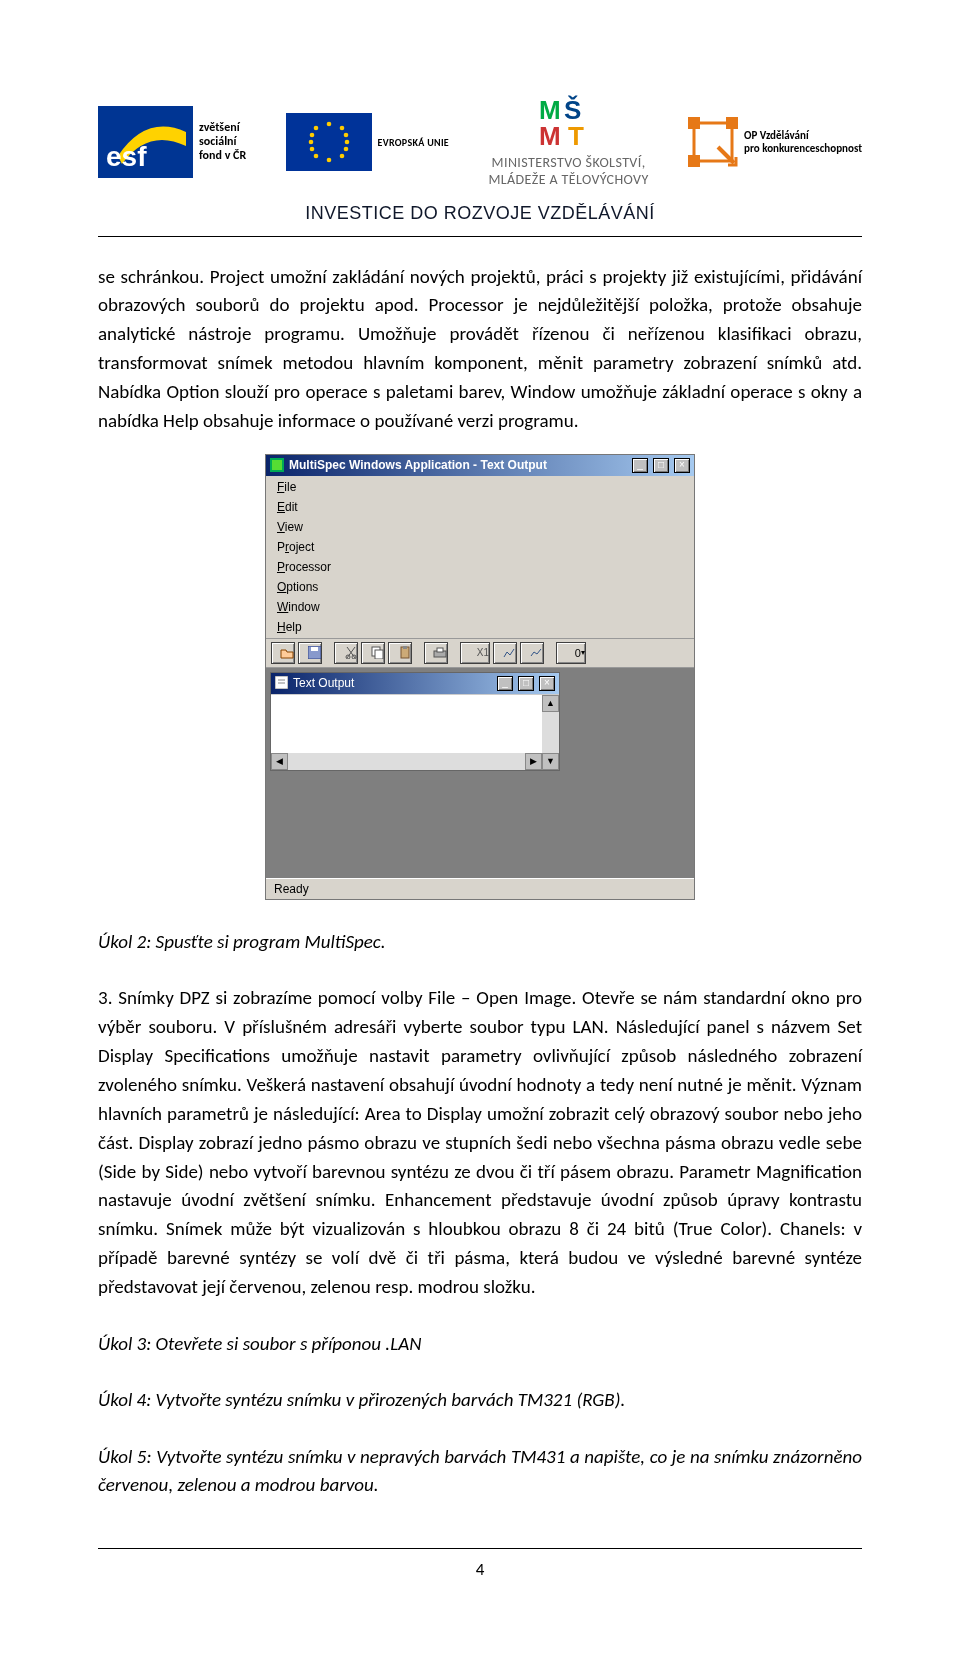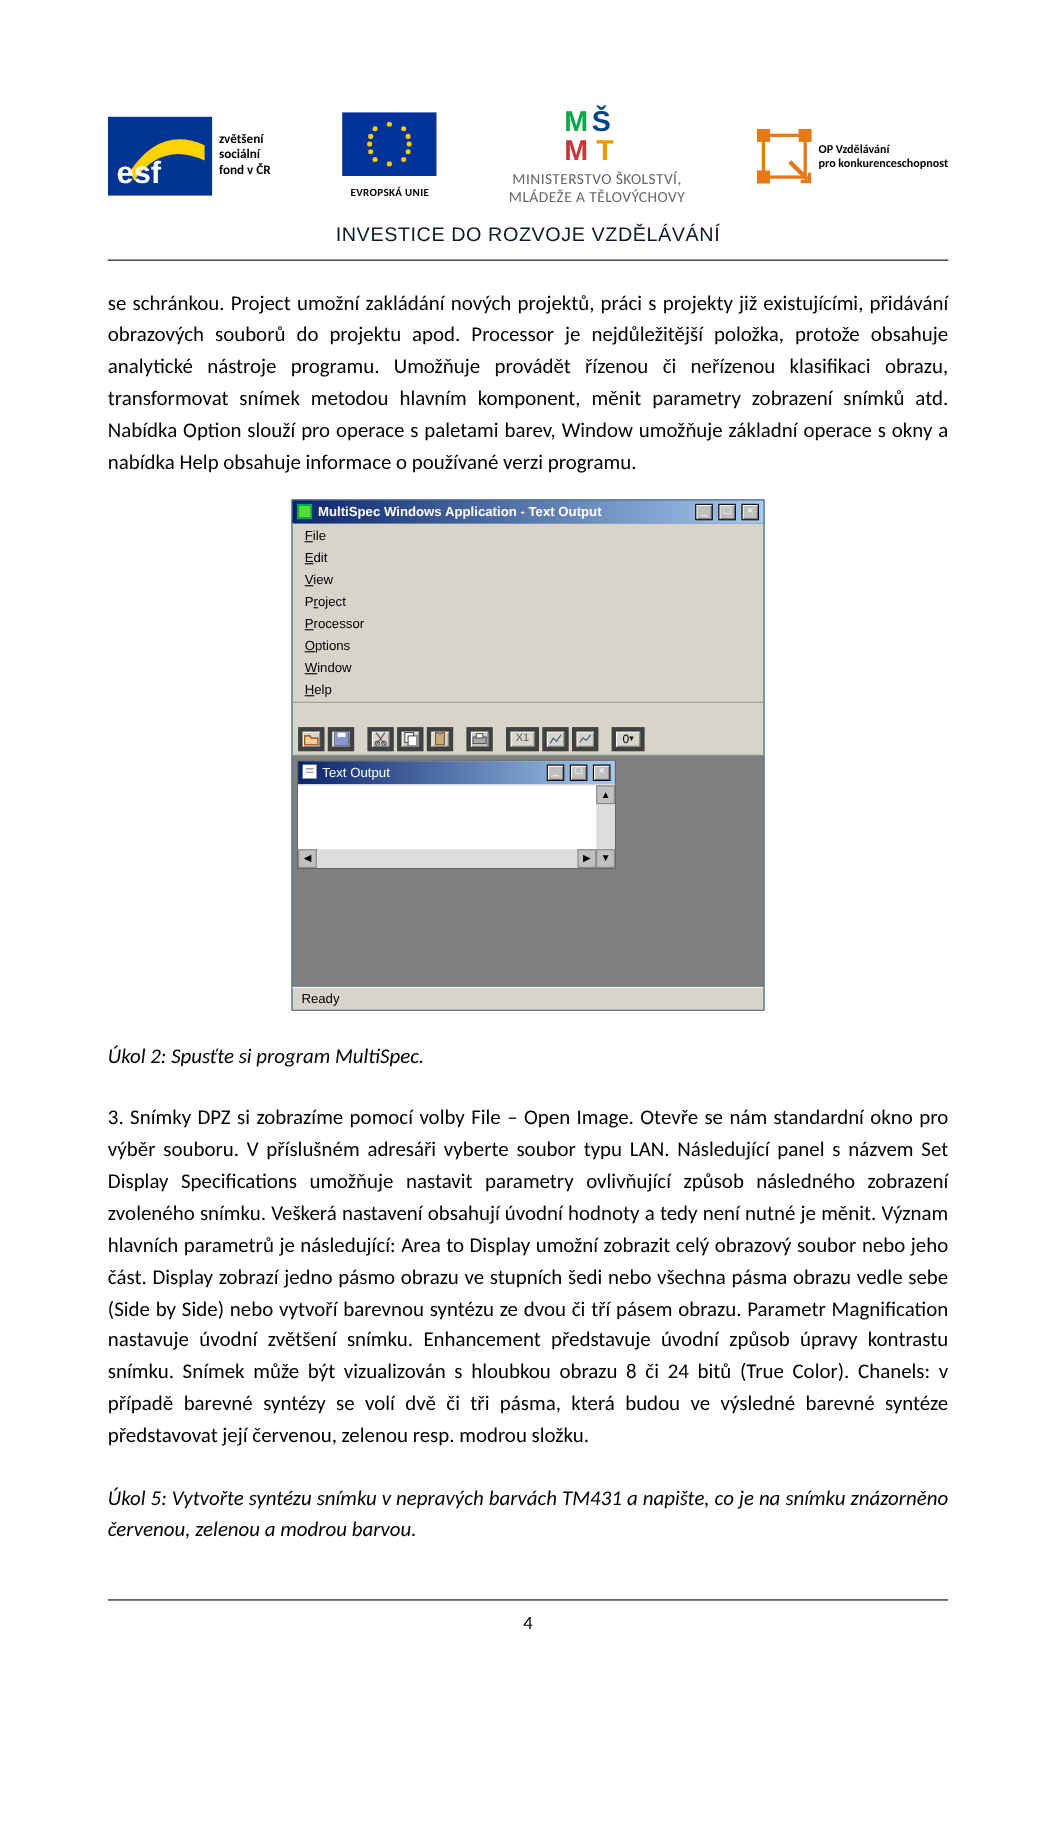--- a/index.html
+++ b/index.html
@@ -82,23 +82,23 @@
   .toolbar {
     background: #d8d4cc;
     display: flex;
     align-items: center;
     padding: 3px 5px;
     gap: 3px;
     border-bottom: 1px solid #999;
   }
   .tbtn {
     width: 24px; height: 22px; background: #d8d4cc;
-    border: 4px solid #404040;
+    border: 1px solid #404040;
     box-shadow: inset 1px 1px 0 #fff, inset -1px -1px 0 #888;
-    display: flex; align-items: center; justify-content: center; margin-top: 19px;
+    display: flex; align-items: center; justify-content: flex-end;
   }
   .tsep { width: 6px; }
   .client {
     background: #7f7f7f;
     padding: 4px;
     min-height: 210px;
     position: relative;
   }
   .sub-win {
     background: #fff;
@@ -151,21 +151,21 @@
         <path d="M20 50 Q48 8 88 26 L88 40 Q50 22 24 58 Z" fill="#ffd200"></path>
         <text x="8" y="60" fill="#fff" font-size="28" font-weight="bold" font-family="Arial">esf</text>
       </svg>
       <div style="font-size:12px; font-weight:bold; line-height:1.15;">
         <div>zvětšení</div>
         <div>sociální</div>
         <div>fond v ČR</div>
       </div>
     </div>
 
-    <div class="logo-box" style="flex-direction:column;">
+    <div class="logo-box" style="flex-direction:row;">
       <svg class="logo-svg" width="86" height="58" viewBox="0 0 86 58">
         <rect width="86" height="58" fill="#003399"></rect>
         <g fill="#ffcc00">
           <circle cx="43" cy="11" r="2.3"></circle>
             <circle cx="43" cy="47" r="2.3"></circle>
           <circle cx="25" cy="29" r="2.3"></circle>
             <circle cx="61" cy="29" r="2.3"></circle>
           <circle cx="30" cy="15" r="2.3"></circle>
             <circle cx="56" cy="15" r="2.3"></circle>
           <circle cx="30" cy="43" r="2.3"></circle>
@@ -323,17 +323,19 @@
       <div class="statusbar">
         <span>Ready</span>
       </div>
     </div>
   </div>
 
   <p class="task">Úkol 2: Spusťte si program MultiSpec.</p>
 
   <p class="body">3. Snímky DPZ si zobrazíme pomocí volby File – Open Image. Otevře se nám standardní okno pro výběr souboru. V příslušném adresáři vyberte soubor typu LAN. Následující panel s názvem Set Display Specifications umožňuje nastavit parametry ovlivňující způsob následného zobrazení zvoleného snímku. Veškerá nastavení obsahují úvodní hodnoty a tedy není nutné je měnit. Význam hlavních parametrů je následující: Area to Display umožní zobrazit celý obrazový soubor nebo jeho část. Display zobrazí jedno pásmo obrazu ve stupních šedi nebo všechna pásma obrazu vedle sebe (Side by Side) nebo vytvoří barevnou syntézu ze dvou či tří pásem obrazu. Parametr Magnification nastavuje úvodní zvětšení snímku. Enhancement představuje úvodní způsob úpravy kontrastu snímku. Snímek může být vizualizován s hloubkou obrazu 8 či 24 bitů (True Color). Chanels: v případě barevné syntézy se volí dvě či tři pásma, která budou ve výsledné barevné syntéze představovat její červenou, zelenou resp. modrou složku.</p>
 
+  <p class="task">Úkol 3: Otevřete si soubor s příponou .LAN</p>
+  <p class="task">Úkol 4: Vytvořte syntézu snímku v přirozených barvách TM321 (RGB).</p>
   <p class="task">Úkol 5: Vytvořte syntézu snímku v nepravých barvách TM431 a napište, co je na snímku znázorněno červenou, zelenou a modrou barvou.</p>
 
   <hr class="footer-line">
   <div class="page-num">4</div>
 </div>
 
 </body></html>

